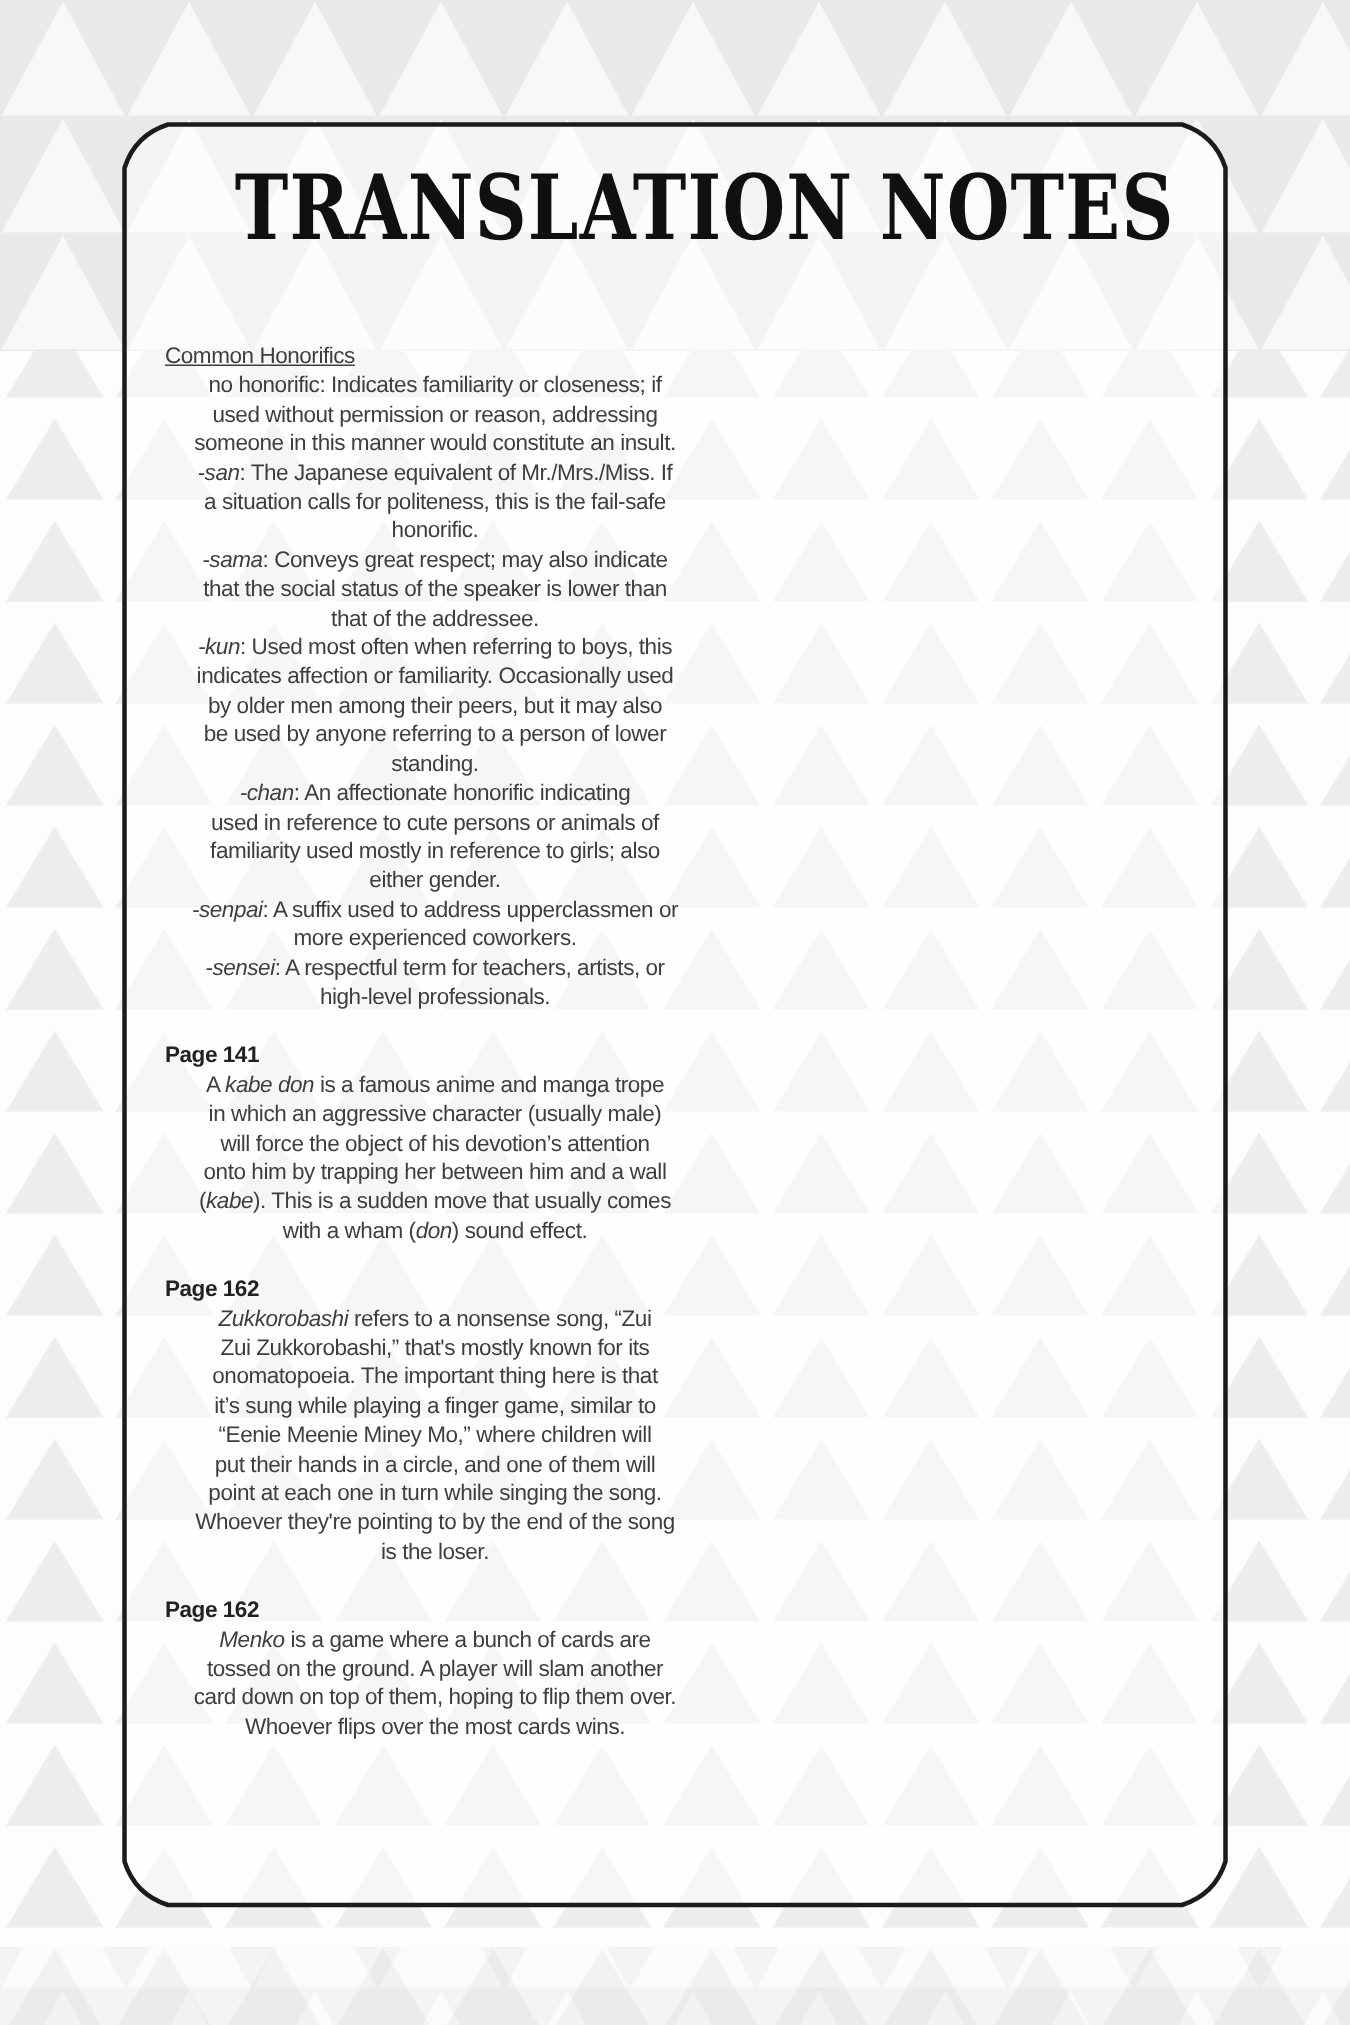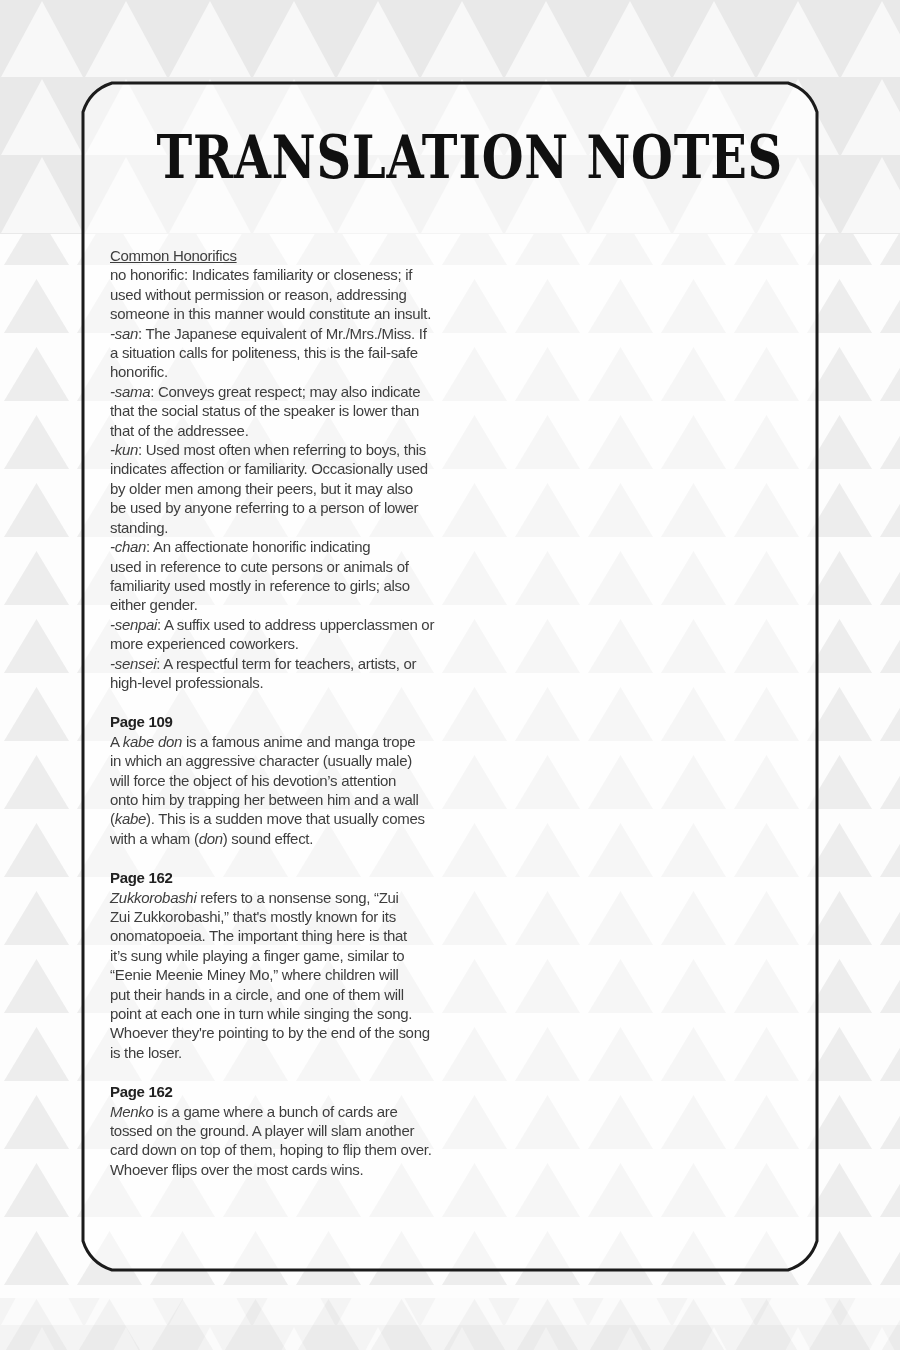--- a/index.html
+++ b/index.html
@@ -19,21 +19,21 @@
     position: absolute;
     left: 0;
     top: 0;
     width: 900px;
     height: 1350px;
     display: block;
   }
   .content {
     position: absolute;
     left: 83px;
-    top: 87px;
+    top: 69px;
     width: 735px;
     height: 1187px;
   }
   h1.page-title {
     margin: 38px 0 0 0;
     padding: 0;
     text-align: center;
     font-family: "DejaVu Serif", serif;
     font-weight: 700;
     font-size: 60px;
@@ -61,20 +61,21 @@
   .section-heading.bold {
     font-weight: 700;
     color: #222222;
   }
   .section-heading.normal {
     font-weight: 400;
     text-decoration: underline;
   }
   .text-line {
     white-space: nowrap;
+    text-align: center;
   }
   .text-line em {
   }
 </style>
 </head>
 <body>
 
 <div class="canvas">
 
   <svg class="bg" viewBox="0 0 900 1350" preserveAspectRatio="none">
@@ -126,21 +127,21 @@
           <div class="text-line"><em>-chan</em><span>: An affectionate honorific indicating</span></div>
           <div class="text-line"><span>used in reference to cute persons or animals of</span></div>
           <div class="text-line"><span>familiarity used mostly in reference to girls; also</span></div>
           <div class="text-line"><span>either gender.</span></div>
           <div class="text-line"><em>-senpai</em><span>: A suffix used to address upperclassmen or</span></div>
           <div class="text-line"><span>more experienced coworkers.</span></div>
           <div class="text-line"><em>-sensei</em><span>: A respectful term for teachers, artists, or</span></div>
           <div class="text-line"><span>high-level professionals.</span></div>
         </section>
         <section class="note-section">
-          <div class="section-heading bold">Page 109</div>
+          <div class="section-heading bold">Page 141</div>
           <div class="text-line"><span>A </span><em>kabe don</em><span> is a famous anime and manga trope</span></div>
           <div class="text-line"><span>in which an aggressive character (usually male)</span></div>
           <div class="text-line"><span>will force the object of his devotion’s attention</span></div>
           <div class="text-line"><span>onto him by trapping her between him and a wall</span></div>
           <div class="text-line"><span>(</span><em>kabe</em><span>). This is a sudden move that usually comes</span></div>
           <div class="text-line"><span>with a wham (</span><em>don</em><span>) sound effect.</span></div>
         </section>
         <section class="note-section">
           <div class="section-heading bold">Page 162</div>
           <div class="text-line"><em>Zukkorobashi</em><span> refers to a nonsense song, “Zui</span></div>

